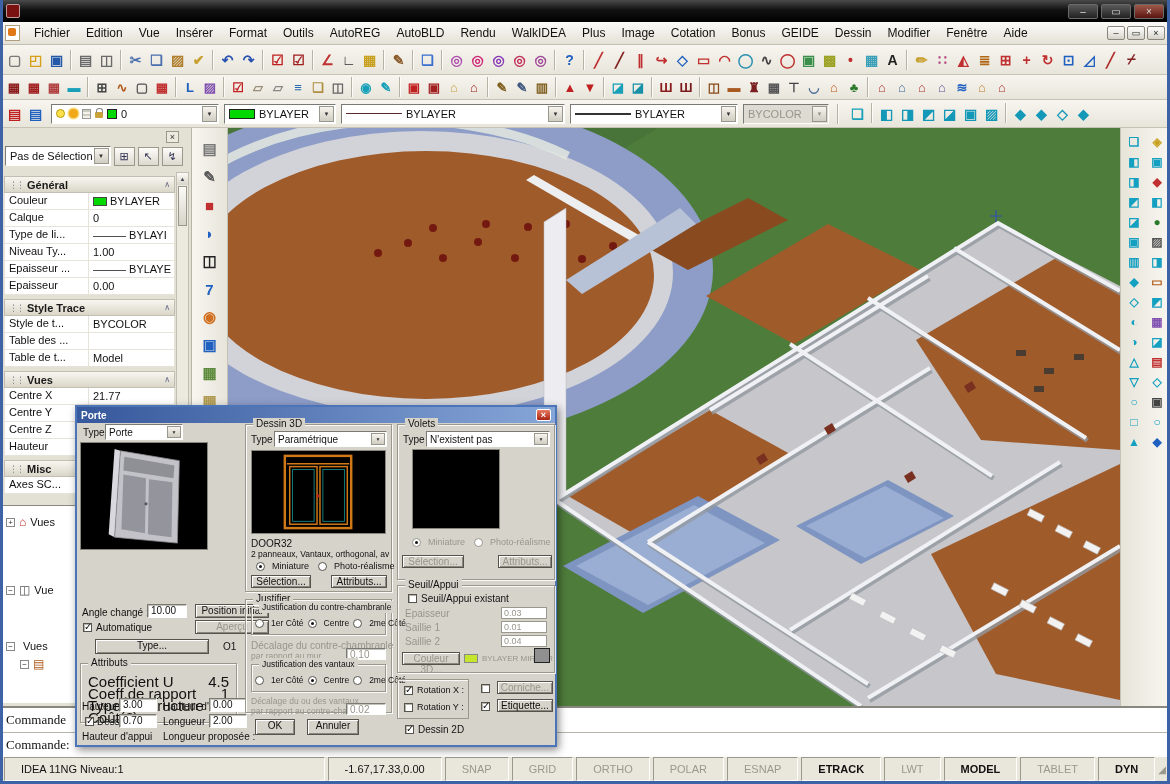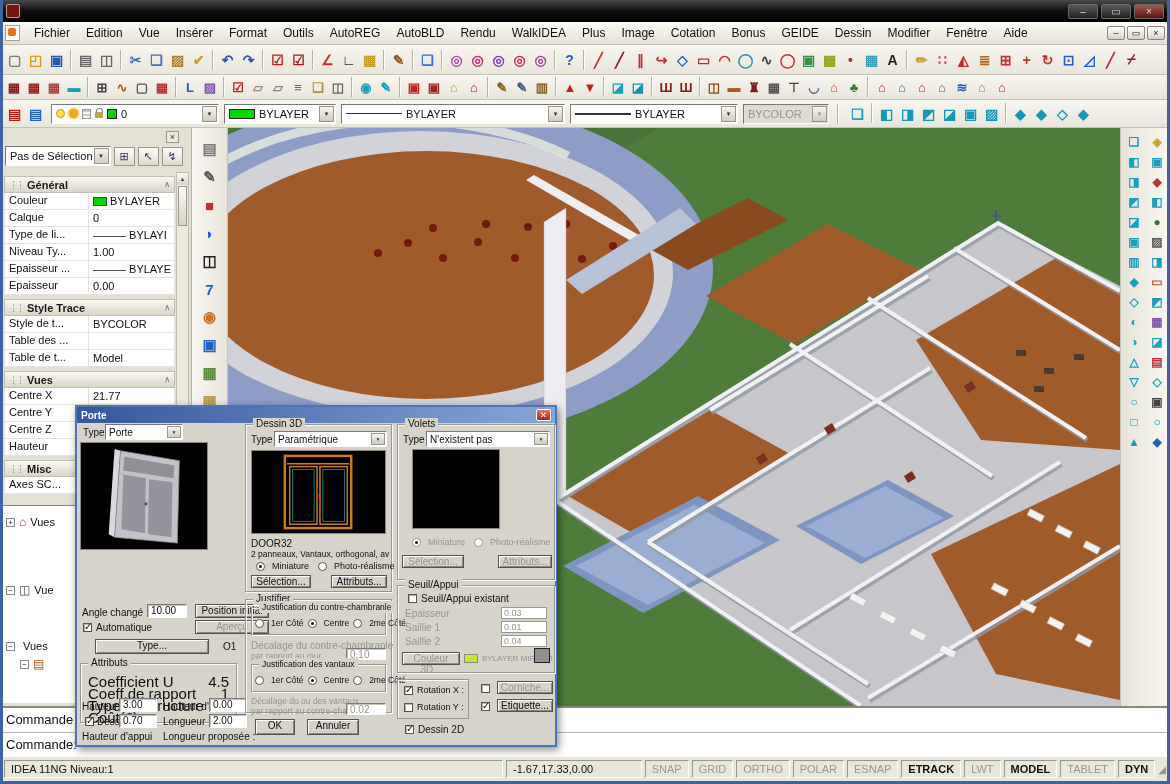--- a/index.html
+++ b/index.html
@@ -64,25 +64,25 @@
 .tico{font-size:12px}
 
 .strip{left:192px;top:128px;width:36px;height:578px;background:linear-gradient(90deg,#f8f6f0,#e7e4da);border-right:1px solid #c6c3b6;display:flex;flex-direction:column;align-items:center;padding-top:10px;gap:6px}
 .si{width:22px;height:22px;display:flex;align-items:center;justify-content:center;font-size:15px;font-weight:bold}
 .righttb{left:1120px;top:128px;width:50px;height:578px;background:linear-gradient(270deg,#f8f6f0,#e7e4da);border-left:1px solid #c6c3b6;display:flex;justify-content:center;gap:3px;padding-top:5px}
 .rcol{display:flex;flex-direction:column;gap:3px;align-items:center}
 .ri{width:20px;height:17px;display:flex;align-items:center;justify-content:center;font-size:12px;font-weight:bold}
 
 .viewport{left:228px;top:128px;width:892px;height:578px;background:#4e7c3b}
 
-.cmd{left:0;top:706px;width:1170px;height:51px;background:#fff;border:2px solid;border-color:#8a887e #fdfdfb #fdfdfb #8a887e;font-family:Liberation Sans, sans-serif;font-size:13px;color:#111}
+.cmd{left:0;top:706px;width:1170px;height:51px;background:#fff;border:2px solid;border-color:#8a887e #fdfdfb #fdfdfb #8a887e;font-family:Liberation Serif, serif;font-size:13px;color:#111}
 .cline1{height:25px;border-bottom:1px solid #b8b5a8;padding:4px 4px}
 .cline2{padding:4px 4px}
 .status{left:0;top:757px;width:1170px;height:24px;background:#e9e6dc;display:flex;align-items:center;gap:3px;padding:2px 4px;font-size:11px}
-.scell{border:1px solid;border-color:#9a978c #fdfdfb #fdfdfb #9a978c;padding:1px 6px;height:18px;display:flex;align-items:center;color:#111}
+.scell{border:1px solid;border-color:#9a978c #fdfdfb #fdfdfb #9a978c;padding:1px 16px;height:24px;display:flex;align-items:center;color:#111}
 .slevel{width:580px}
 .scoords{width:156px}
 .stoggles{display:flex;gap:3px}
 .tg{justify-content:center}
 .tg[data-state="off"]{color:#9b988d}
 .tg[data-state="on"]{color:#111;font-weight:bold}
 .sgrip{margin-left:auto;color:#9a978c;font-size:10px}
 .sgrip::after{content:"◢"}
 
 .dialog{left:75px;top:405px;width:482px;height:342px;background:#d6d3ca;border:2px solid #4c74b8;box-shadow:2px 3px 8px rgba(0,0,0,.45);z-index:40}

